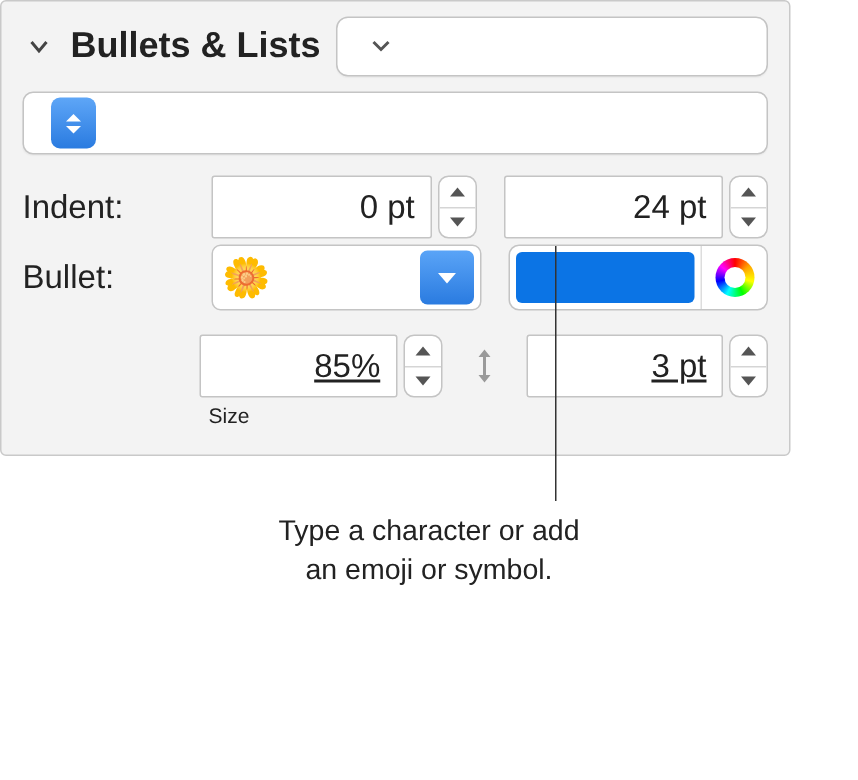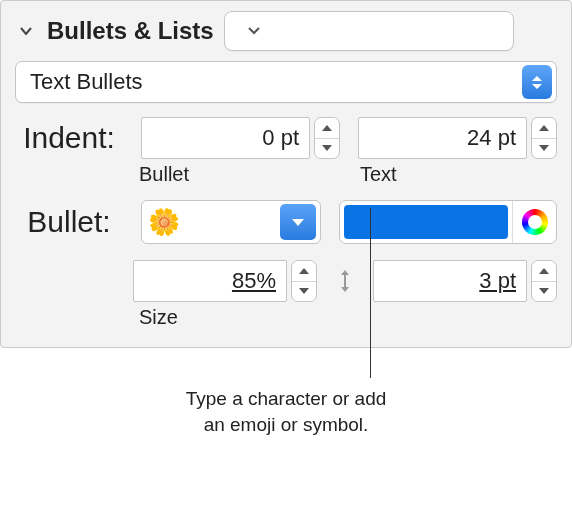--- a/index.html
+++ b/index.html
@@ -6,21 +6,21 @@
   body {
     margin: 0;
     padding: 0;
     width: 572px;
     font-family: -apple-system, "Helvetica Neue", Arial, sans-serif;
     font-size: 18px;
     color: #222;
     background: #fff;
   }
   .panel {
-    width: 572px;
+    width: 527px;
     background: #f3f3f3;
     border: 1px solid #c9c9c9;
     border-radius: 4px;
     padding: 10px 14px 18px 14px;
   }
   .row {
     display: flex;
     align-items: center;
     gap: 10px;
   }
@@ -68,22 +68,22 @@
     height: 34px;
     border-radius: 6px;
     margin-left: 4px;
     display:flex;flex-direction:column;align-items:center;justify-content:center;
   }
   .stepseg .tri { width:0;height:0;border-left:5px solid transparent;border-right:5px solid transparent;}
   .stepseg .up{ border-bottom:5px solid #fff; margin-bottom:3px;}
   .stepseg .dn{ border-top:5px solid #fff;}
   .label-right {
     width: 108px;
-    text-align: center;
-    font-size: 30px;
+    text-align: left;
+    font-size: 22px;
   }
   .num-field {
     background:#fff;
     border:1px solid #c4c4c4;
     border-radius:2px;
     height:42px;
     display:flex;align-items:center;justify-content:flex-end;
     padding:0 10px;
     font-size:22px;
     flex:1;
@@ -140,21 +140,21 @@
     position:relative;
   }
   .wheel-circle::after{
     content:"";position:absolute;inset:6px;border-radius:50%;background:#fff;
   }
   .size-row{gap:14px;margin-left:118px;margin-bottom:4px;text-decoration:underline;}
   .mid-icon{
     width:28px;display:flex;align-items:center;justify-content:center;color:#888;font-size:22px;
   }
   .sub-labels2{display:flex;margin-left:118px;gap:18px;}
-  .sub-labels2 .sl{flex:1;font-size:20px;padding-left:6px;}
+  .sub-labels2 .sl{flex:1;font-size:14px;padding-left:6px;}
   .sub-labels2 .sl:nth-child(2){flex:0 0 28px;}
   .caption{
     width:572px;text-align:center;font-size:19px;line-height:1.35;
     padding:38px 90px 0 90px;
     position:relative;
   }
   .callout-line{
     position:absolute;width:1px;background:#333;
   }
   svg{display:block}
@@ -175,21 +175,20 @@
       <span class="caron">
         <svg width="14" height="10" viewBox="0 0 14 10">
             <path d="M2 2l5 5 5-5" fill="none" stroke="#555" stroke-width="2"></path>
           </svg>
       </span>
     </div>
   </div>
 
   <div class="row bullettype-row">
     <div class="popup bullettype">
-      <span class="text">Text Bullets</span>
       <span class="stepseg">
         <span class="tri up"></span>
           <span class="tri dn"></span>
       </span>
     </div>
   </div>
 
   <div class="row indent-row">
     <span class="label-right">Indent:</span>
     <div class="pair">
@@ -207,24 +206,20 @@
       <div class="num-field">24 pt</div>
       <div class="stepper">
         <div class="half">
             <span class="tri2 up"></span>
           </div>
         <div class="half">
             <span class="tri2 dn"></span>
           </div>
       </div>
     </div>
-  </div>
-  <div class="sub-labels">
-    <span class="sl">Bullet</span>
-    <span class="sl">Text</span>
   </div>
 
   <div class="row bullet-row">
     <span class="label-right">Bullet:</span>
     <div class="bullet-input">
       <span class="emoji">🌼</span>
       <span class="drop">
         <span class="t"></span>
       </span>
     </div>

